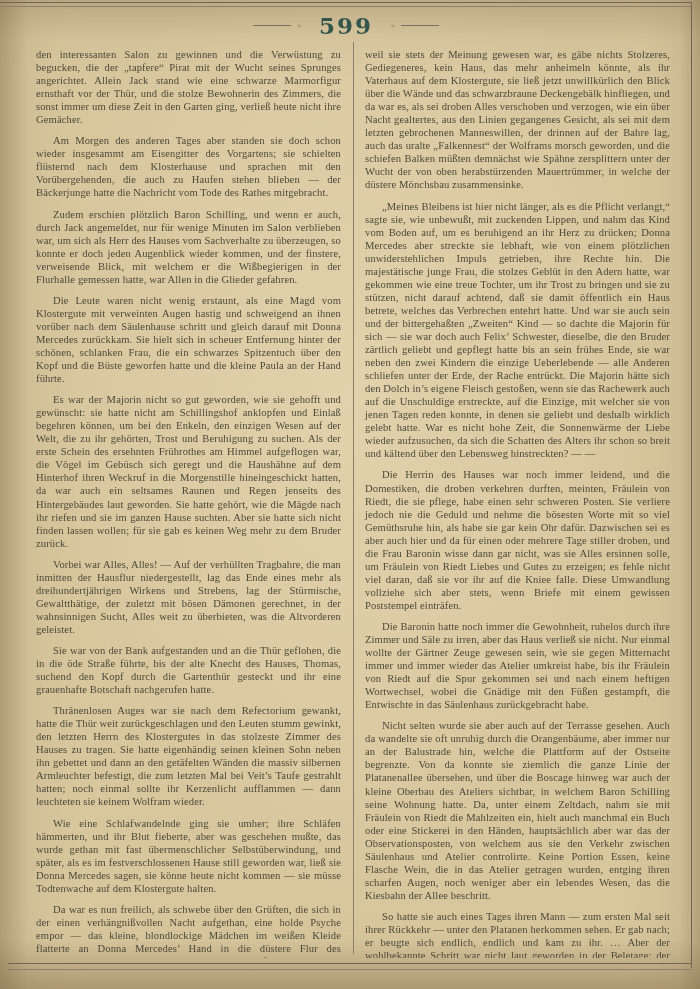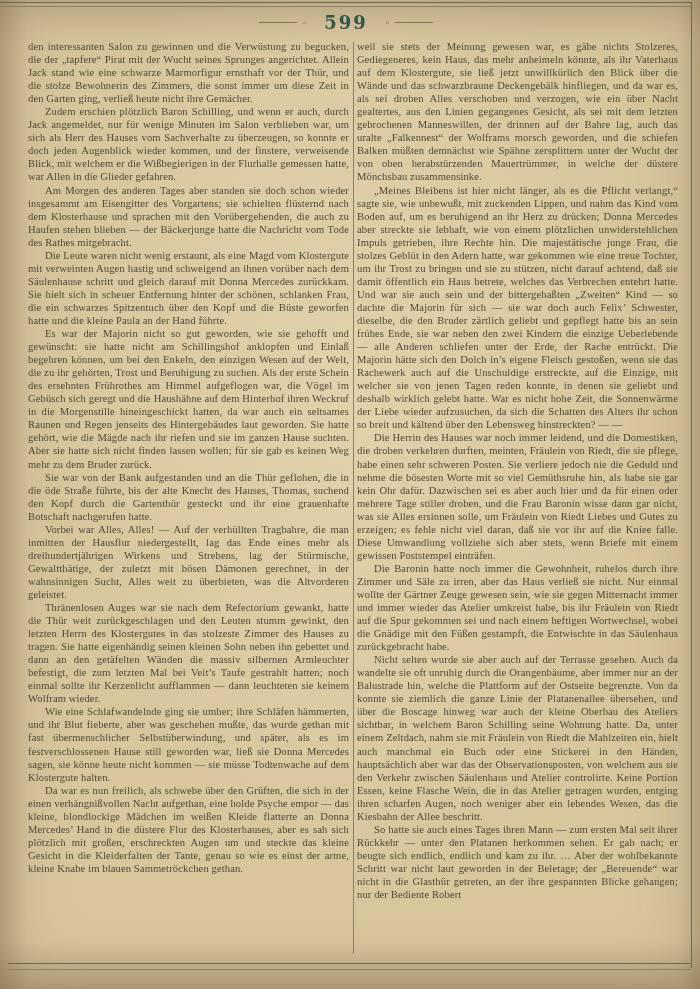--- a/index.html
+++ b/index.html
@@ -25,37 +25,37 @@
   .rule-bottom-2{position:absolute;left:8px;top:969px;width:683px;height:1px;background:#8a816c;}
 
   .pagehead{
     position:absolute;top:12px;left:0;width:692px;
     display:flex;align-items:center;justify-content:center;
     gap:6px;
   }
   .orn-line{display:inline-block;width:38px;height:1px;background:#7c7460;}
   .orn-circle{font-size:10px;color:#5e6a5c;line-height:1;}
   .page-number{
-    font-size:18px;font-weight:bold;letter-spacing:2px;
+    font-size:23px;font-weight:bold;letter-spacing:2px;
     color:#33554c;
     font-family:"DejaVu Serif", serif;
     margin:0 12px;
   }
 
   .textbody{
     position:absolute;top:40px;left:28px;width:650px;height:918px;
     display:flex;
   }
   .col{
     width:321px;height:918px;overflow:hidden;
     font-size:10.6px;line-height:13.05px;
     text-align:justify;
     letter-spacing:0.1px;
   }
-  .col p{margin:0;text-indent:17px;}
+  .col p{margin:8px;text-indent:17px;}
   .col p.noindent{text-indent:0;}
   .col-divider{
     width:1px;height:912px;background:#8a8068;margin:2px 3px 0 4px;flex:0 0 auto;
   }
 </style>
 </head>
 <body>
 
 <div class="page">
 
@@ -69,32 +69,32 @@
     <span class="page-number">599</span>
     <span class="orn-circle">◦</span>
     <span class="orn-line"></span>
   </div>
 
   <div class="textbody">
     <div class="col">
 
         <p class="noindent">den interessanten Salon zu gewinnen und die Verwüstung zu begucken, die der „tapfere“ Pirat mit der Wucht seines Sprunges angerichtet. Allein Jack stand wie eine schwarze Marmorfigur ernsthaft vor der Thür, und die stolze Bewohnerin des Zimmers, die sonst immer um diese Zeit in den Garten ging, verließ heute nicht ihre Gemächer.</p>
 
+        <p>Am Morgen des anderen Tages aber standen sie doch schon wieder insgesammt am Eisengitter des Vorgartens; sie schielten flüsternd nach dem Klosterhause und sprachen mit den Vorübergehenden, die auch zu Haufen stehen blieben — der Bäckerjunge hatte die Nachricht vom Tode des Rathes mitgebracht.</p>
+
         <p>Zudem erschien plötzlich Baron Schilling, und wenn er auch, durch Jack angemeldet, nur für wenige Minuten im Salon verblieben war, um sich als Herr des Hauses vom Sachverhalte zu überzeugen, so konnte er doch jeden Augenblick wieder kommen, und der finstere, verweisende Blick, mit welchem er die Wißbegierigen in der Flurhalle gemessen hatte, war Allen in die Glieder gefahren.</p>
-
-        <p>Am Morgen des anderen Tages aber standen sie doch schon wieder insgesammt am Eisengitter des Vorgartens; sie schielten flüsternd nach dem Klosterhause und sprachen mit den Vorübergehenden, die auch zu Haufen stehen blieben — der Bäckerjunge hatte die Nachricht vom Tode des Rathes mitgebracht.</p>
 
         <p>Die Leute waren nicht wenig erstaunt, als eine Magd vom Klostergute mit verweinten Augen hastig und schweigend an ihnen vorüber nach dem Säulenhause schritt und gleich darauf mit Donna Mercedes zurückkam. Sie hielt sich in scheuer Entfernung hinter der schönen, schlanken Frau, die ein schwarzes Spitzentuch über den Kopf und die Büste geworfen hatte und die kleine Paula an der Hand führte.</p>
 
 
         <p>Es war der Majorin nicht so gut geworden, wie sie gehofft und gewünscht: sie hatte nicht am Schillingshof anklopfen und Einlaß begehren können, um bei den Enkeln, den einzigen Wesen auf der Welt, die zu ihr gehörten, Trost und Beruhigung zu suchen. Als der erste Schein des ersehnten Frührothes am Himmel aufgeflogen war, die Vögel im Gebüsch sich geregt und die Haushähne auf dem Hinterhof ihren Weckruf in die Morgenstille hineingeschickt hatten, da war auch ein seltsames Raunen und Regen jenseits des Hintergebäudes laut geworden. Sie hatte gehört, wie die Mägde nach ihr riefen und sie im ganzen Hause suchten. Aber sie hatte sich nicht finden lassen wollen; für sie gab es keinen Weg mehr zu dem Bruder zurück.</p>
 
+        <p>Vorbei war Alles, Alles! — Auf der verhüllten Tragbahre, die man inmitten der Hausflur niedergestellt, lag das Ende eines mehr als dreihundertjährigen Wirkens und Strebens, lag der Stürmische, Gewaltthätige, der zuletzt mit bösen Dämonen gerechnet, in der wahnsinnigen Sucht, Alles weit zu überbieten, was die Altvorderen geleistet.</p>
+
         <p>Sie war von der Bank aufgestanden und an die Thür geflohen, die in die öde Straße führte, bis der alte Knecht des Hauses, Thomas, suchend den Kopf durch die Gartenthür gesteckt und ihr eine grauenhafte Botschaft nachgerufen hatte.</p>
-
-        <p>Vorbei war Alles, Alles! — Auf der verhüllten Tragbahre, die man inmitten der Hausflur niedergestellt, lag das Ende eines mehr als dreihundertjährigen Wirkens und Strebens, lag der Stürmische, Gewaltthätige, der zuletzt mit bösen Dämonen gerechnet, in der wahnsinnigen Sucht, Alles weit zu überbieten, was die Altvorderen geleistet.</p>
 
         <p>Thränenlosen Auges war sie nach dem Refectorium gewankt, hatte die Thür weit zurückgeschlagen und den Leuten stumm gewinkt, den letzten Herrn des Klostergutes in das stolzeste Zimmer des Hauses zu tragen. Sie hatte eigenhändig seinen kleinen Sohn neben ihn gebettet und dann an den getäfelten Wänden die massiv silbernen Armleuchter befestigt, die zum letzten Mal bei Veit’s Taufe gestrahlt hatten; noch einmal sollte ihr Kerzenlicht aufflammen — dann leuchteten sie keinem Wolfram wieder.</p>
 
         <p>Wie eine Schlafwandelnde ging sie umher; ihre Schläfen hämmerten, und ihr Blut fieberte, aber was geschehen mußte, das wurde gethan mit fast übermenschlicher Selbstüberwindung, und später, als es im festverschlossenen Hause still geworden war, ließ sie Donna Mercedes sagen, sie könne heute nicht kommen — sie müsse Todtenwache auf dem Klostergute halten.</p>
 
         <p>Da war es nun freilich, als schwebe über den Grüften, die sich in der einen verhängnißvollen Nacht aufgethan, eine holde Psyche empor — das kleine, blondlockige Mädchen im weißen Kleide flatterte an Donna Mercedes’ Hand in die düstere Flur des Klosterhauses, aber es sah sich plötzlich mit großen, erschreckten Augen um und steckte das kleine Gesicht in die Kleiderfalten der Tante, genau so wie es einst der arme, kleine Knabe im blauen Sammetröckchen gethan.</p>
 
       </div>
     <div class="col-divider"></div>
     <div class="col">

